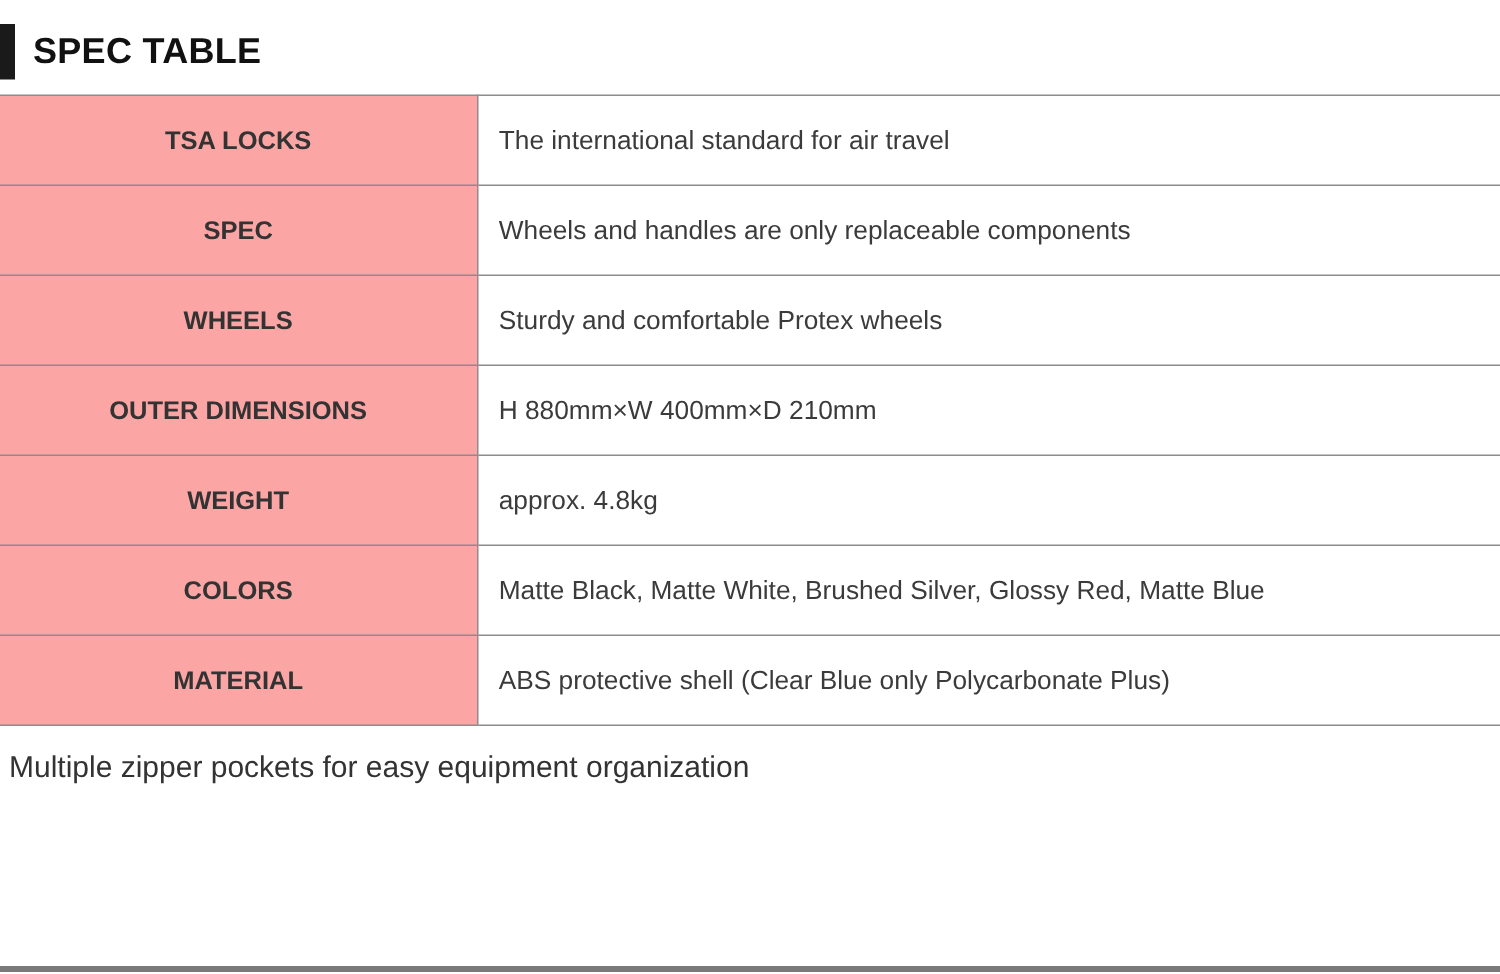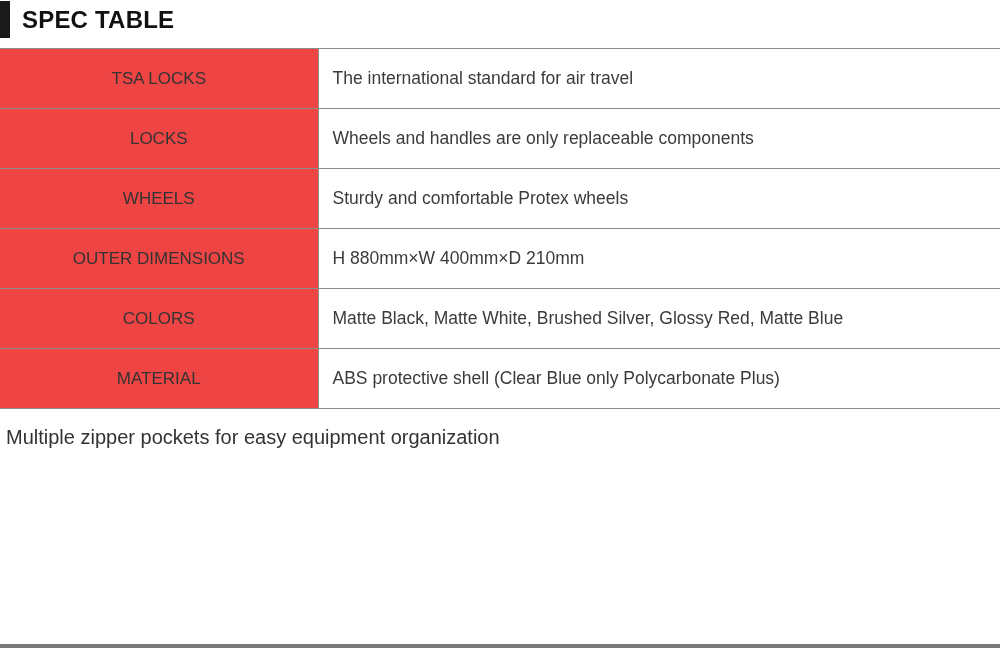--- a/index.html
+++ b/index.html
@@ -9,21 +9,21 @@
     height: 649px;
     background: #ffffff;
     overflow: hidden;
     font-family: "Liberation Sans", "DejaVu Sans", sans-serif;
     color: #333333;
   }
   
   .header {
     display: flex;
     align-items: center;
-    margin-top: 1px;
+    margin-top: 16px;
     height: 37px;
   }
   .accent-bar {
     width: 10px;
     height: 37px;
     background: #1a1a1a;
     flex: 0 0 auto;
   }
   .page-title {
     margin-left: 12px;
@@ -43,27 +43,28 @@
     height: 60px;
   }
   table.spec th, table.spec td {
     border-top: 1px solid #8c8c8c;
     border-bottom: 1px solid #8c8c8c;
     vertical-align: middle;
     font-weight: 400;
   }
   table.spec th {
     width: 318px;
-    background: #ef4444;
+    background: #fca5a5;
     border-right: 1px solid #8c8c8c;
     text-align: center;
     font-size: 17px;
     color: #333333;
     padding: 0 6px;
     box-sizing: border-box;
+    font-weight: bold;
   }
   table.spec td {
     text-align: left;
     padding-left: 14px;
     padding-right: 0;
     font-size: 17.5px;
     color: #3b3b3b;
     white-space: nowrap;
     overflow: hidden;
   }
@@ -94,36 +95,40 @@
   </div>
 
   <table class="spec">
     <tbody>
     <tr>
       <th>TSA LOCKS</th>
       <td>The international standard for air travel</td>
     </tr>
 
     <tr>
-      <th>LOCKS</th>
+      <th>SPEC</th>
       <td>Wheels and handles are only replaceable components</td>
     </tr>
 
     <tr>
       <th>WHEELS</th>
       <td>Sturdy and comfortable Protex wheels</td>
     </tr>
 
     <tr>
       <th>OUTER DIMENSIONS</th>
       <td>H 880mm×W 400mm×D 210mm</td>
     </tr>
 
 
 
+    <tr>
+      <th>WEIGHT</th>
+      <td>approx. 4.8kg</td>
+    </tr>
 
     <tr>
       <th>COLORS</th>
       <td>Matte Black, Matte White, Brushed Silver, Glossy Red, Matte Blue</td>
     </tr>
 
     <tr>
       <th>MATERIAL</th>
       <td>ABS protective shell (Clear Blue only Polycarbonate Plus)</td>
     </tr>

